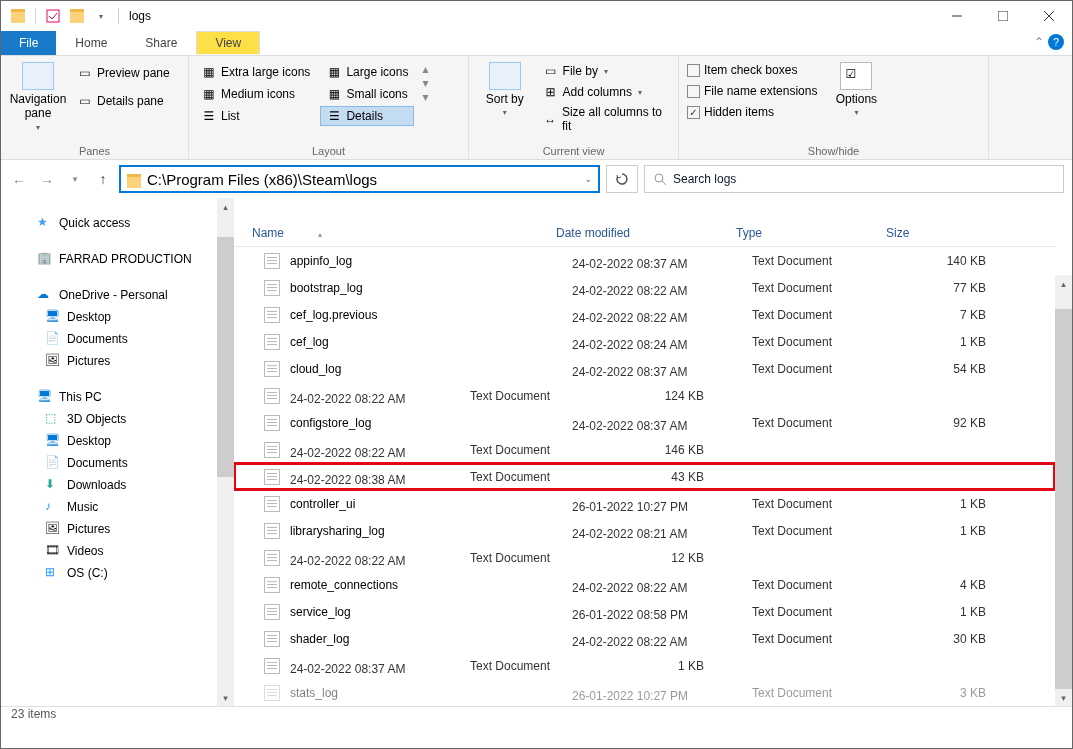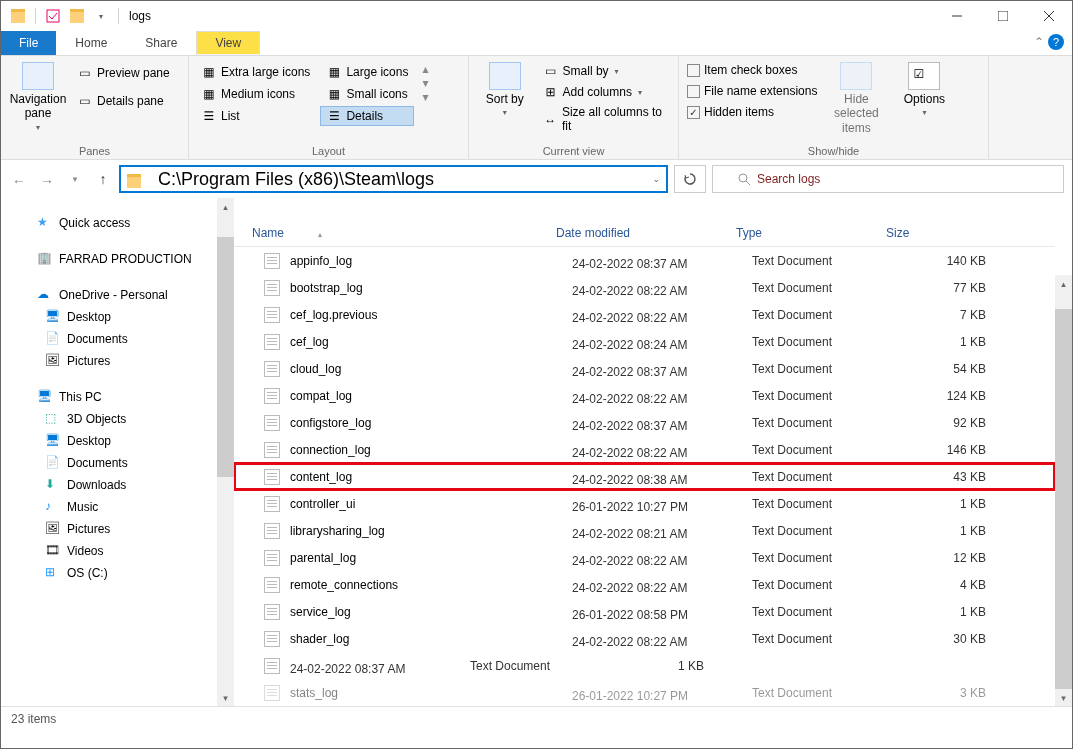--- a/index.html
+++ b/index.html
@@ -34,23 +34,23 @@
   .layout-arrows { display: flex; flex-direction: column; justify-content: space-around; padding: 0 2px; color: #888; font-size: 8px; }
   .curview-col { display: flex; flex-direction: column; gap: 3px; }
   .curview-item { display: flex; align-items: center; gap: 4px; font-size: 11px; padding: 1px 2px; }
   .showhide-col { display: flex; flex-direction: column; gap: 5px; }
   .chk { width: 13px; height: 13px; border: 1px solid #888; display: inline-flex; align-items: center; justify-content: center; font-size: 10px; color: #333; }
   .addrbar { height: 38px; display: flex; align-items: center; padding: 5px 8px; gap: 6px; }
   .nav-arrows { display: flex; align-items: center; gap: 8px; }
   .nav-btn { width: 20px; height: 20px; display: flex; align-items: center; justify-content: center; color: #888; font-size: 14px; }
   .nav-btn.enabled { color: #333; }
   .addr-input-wrap { flex: 1; border: 2px solid #0078d7; height: 28px; display: flex; align-items: center; padding: 0 6px; gap: 6px; }
-  .addr-input { flex: 1; border: none; outline: none; font-size: 18px; margin-left: 11px; }
+  .addr-input { flex: 1; border: none; outline: none; font-size: 15px; }
   .refresh-btn { width: 32px; height: 28px; border: 1px solid #ccc; display: flex; align-items: center; justify-content: center; }
-  .search-wrap { width: 352px; border: 1px solid #ccc; height: 28px; display: flex; align-items: center; padding: 0 24px; gap: 6px; color: #7f1d1d; }
+  .search-wrap { width: 420px; border: 1px solid #ccc; height: 28px; display: flex; align-items: center; padding: 0 8px; gap: 6px; color: #0f172a; }
   .content { display: flex; height: 508px; }
   .sidebar { width: 233px; display: flex; }
   .sidebar-items { flex: 1; overflow: hidden; padding-top: 14px; }
   .sidebar-scroll { width: 17px; background: #f0f0f0; display: flex; flex-direction: column; }
   .sb-thumb { background: #cdcdcd; width: 100%; margin-top: 22px; height: 240px; }
   .sb-arrow { height: 17px; display: flex; align-items: center; justify-content: center; color: #666; font-size: 9px; }
   .tree-item { display: flex; align-items: center; gap: 6px; padding: 2px 0 2px 18px; font-size: 13px; height: 22px; }
   .tree-item.sub { padding-left: 44px; }
   .tree-item .exp { width: 12px; text-align: center; color: #666; font-size: 10px; }
   .ico16 { width: 16px; height: 16px; display: inline-block; }
@@ -68,21 +68,21 @@
   .fh-sort { font-size: 8px; color: #999; margin-left: 34px; }
   .file-row { display: flex; height: 27px; align-items: center; font-size: 13px; padding-left: 30px; }
   .file-row.highlighted { outline: 3px solid #e30613; outline-offset: -2px; }
   .file-ico { width: 16px; height: 16px; border: 1px solid #bbb; background: #fff; margin-right: 10px; position: relative; }
   .file-ico::after { content: ""; position: absolute; top: 3px; left: 2px; right: 2px; height: 1px; background: #bbb; box-shadow: 0 3px 0 #bbb, 0 6px 0 #bbb; }
   .fr-name { width: 282px; }
   .fr-date { width: 180px; color: #333; margin-top: 7px; }
   .fr-type { width: 150px; color: #333; }
   .fr-size { width: 84px; text-align: right; color: #333; }
   .file-row.faded { opacity: .5; }
-  .statusbar { height: 24px; border-top: 1px solid #e0e0e0; display: flex; align-items: center; padding: 0 10px; font-size: 12px; color: #555; }
+  .statusbar { height: 24px; border-top: 1px solid #e0e0e0; display: flex; padding: 0 10px; font-size: 12px; color: #555; }
   svg { display: block; }
 </style>
 </head>
 <body>
 
 <div class="titlebar">
   <div class="titlebar-icons">
     <span class="tb-ico folder-ico"></span>
     <span class="titlebar-sep"></span>
     <span class="tb-ico">
@@ -190,21 +190,21 @@
   <div class="ribbon-group" style="width:210px;">
     <div class="ribbon-group-body">
       <div class="big-btn">
         <span class="big-ico"></span>
         <span>Sort by</span>
         <span style="font-size:8px;color:#666;">▾</span>
       </div>
       <div class="curview-col">
         <div class="curview-item">
             <span class="tiny-ico">▭</span>
-            <span>Small by</span>
+            <span>File by</span>
             <span style="font-size:8px;color:#666;margin-left:2px;">▾</span>
           </div>
         <div class="curview-item">
             <span class="tiny-ico">⊞</span>
             <span>Add columns</span>
             <span style="font-size:8px;color:#666;margin-left:2px;">▾</span>
           </div>
         <div class="curview-item">
             <span class="tiny-ico">↔</span>
             <span>Size all columns to fit</span>
@@ -222,24 +222,20 @@
             <span>Item check boxes</span>
           </div>
         <div class="curview-item">
             <span class="chk"></span>
             <span>File name extensions</span>
           </div>
         <div class="curview-item">
             <span class="chk">✓</span>
             <span>Hidden items</span>
           </div>
-      </div>
-      <div class="big-btn" style="opacity:.55;">
-        <span class="big-ico"></span>
-        <span>Hide selected items</span>
       </div>
       <div class="big-btn">
         <span class="big-ico" style="background:#fff;border-color:#bbb;position:relative;">
             <span style="position:absolute;left:4px;top:4px;">☑</span>
           </span>
         <span>Options</span>
         <span style="font-size:8px;color:#666;">▾</span>
       </div>
     </div>
     <div class="ribbon-group-label">Show/hide</div>
@@ -392,63 +388,59 @@
           </div>
           <div class="file-row">
             <span class="file-ico"></span>
             <span class="fr-name">cloud_log</span>
             <span class="fr-date">24-02-2022 08:37 AM</span>
             <span class="fr-type">Text Document</span>
             <span class="fr-size">54 KB</span>
           </div>
           <div class="file-row">
             <span class="file-ico"></span>
-            <span class="fr-name">compat_log</span>
             <span class="fr-date">24-02-2022 08:22 AM</span>
             <span class="fr-type">Text Document</span>
             <span class="fr-size">124 KB</span>
           </div>
           <div class="file-row">
             <span class="file-ico"></span>
             <span class="fr-name">configstore_log</span>
             <span class="fr-date">24-02-2022 08:37 AM</span>
             <span class="fr-type">Text Document</span>
             <span class="fr-size">92 KB</span>
           </div>
           <div class="file-row">
             <span class="file-ico"></span>
-            <span class="fr-name">connection_log</span>
             <span class="fr-date">24-02-2022 08:22 AM</span>
             <span class="fr-type">Text Document</span>
             <span class="fr-size">146 KB</span>
           </div>
           <div class="file-row highlighted">
             <span class="file-ico"></span>
-            <span class="fr-name">content_log</span>
             <span class="fr-date">24-02-2022 08:38 AM</span>
             <span class="fr-type">Text Document</span>
             <span class="fr-size">43 KB</span>
           </div>
           <div class="file-row">
             <span class="file-ico"></span>
             <span class="fr-name">controller_ui</span>
             <span class="fr-date">26-01-2022 10:27 PM</span>
             <span class="fr-type">Text Document</span>
             <span class="fr-size">1 KB</span>
           </div>
           <div class="file-row">
             <span class="file-ico"></span>
             <span class="fr-name">librarysharing_log</span>
             <span class="fr-date">24-02-2022 08:21 AM</span>
             <span class="fr-type">Text Document</span>
             <span class="fr-size">1 KB</span>
           </div>
           <div class="file-row">
             <span class="file-ico"></span>
-            <span class="fr-name">parental_log</span>
             <span class="fr-date">24-02-2022 08:22 AM</span>
             <span class="fr-type">Text Document</span>
             <span class="fr-size">12 KB</span>
           </div>
           <div class="file-row">
             <span class="file-ico"></span>
             <span class="fr-name">remote_connections</span>
             <span class="fr-date">24-02-2022 08:22 AM</span>
             <span class="fr-type">Text Document</span>
             <span class="fr-size">4 KB</span>

